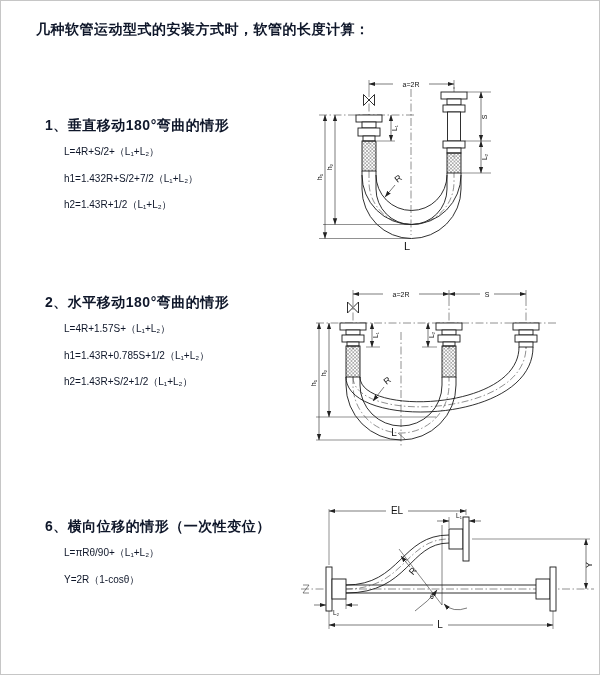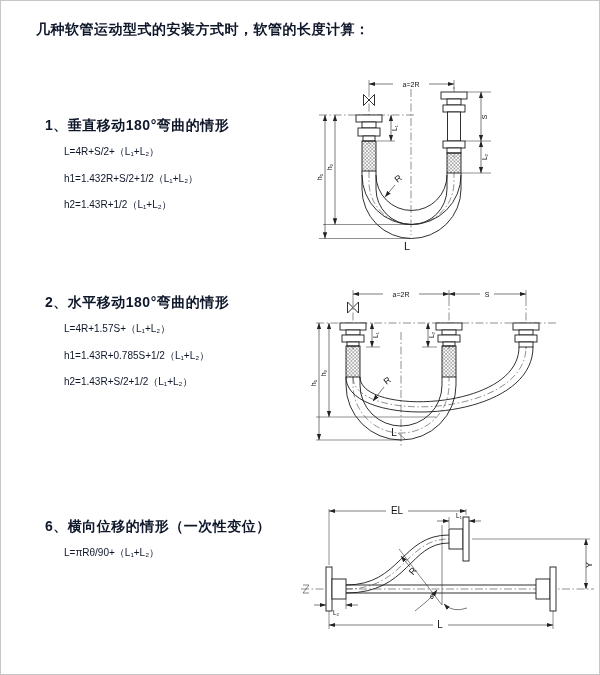--- a/index.html
+++ b/index.html
@@ -32,34 +32,35 @@
 </head>
 <body>
 
 <div class="page">
 
   <div class="title">几种软管运动型式的安装方式时，软管的长度计算：</div>
 
   <section class="sec s1">
     <div class="heading">1、垂直移动180°弯曲的情形</div>
     <div class="formula">L=4R+S/2+（L₁+L₂）</div>
-    <div class="formula">h1=1.432R+S/2+1/2（L₁+L₂）</div>
+    <div class="formula">h1=1.432R+S/2+7/2（L₁+L₂）</div>
     <div class="formula">h2=1.43R+1/2（L₁+L₂）</div>
   </section>
 
   <section class="sec s2">
     <div class="heading">2、水平移动180°弯曲的情形</div>
     <div class="formula">L=4R+1.57S+（L₁+L₂）</div>
     <div class="formula">h1=1.43R+0.785S+1/2（L₁+L₂）</div>
     <div class="formula">h2=1.43R+S/2+1/2（L₁+L₂）</div>
   </section>
 
   <section class="sec s3">
     <div class="heading">6、横向位移的情形（一次性变位）</div>
     <div class="formula">L=πRθ/90+（L₁+L₂）</div>
+    <div class="formula">Y=2R（1-cosθ）</div>
   </section>
 
   <svg class="dia d1" width="290" height="190" viewBox="0 0 290 190">
     <defs>
       <pattern id="br1" width="3.5" height="3.5" patternUnits="userSpaceOnUse">
         <path d="M0,3.5 L3.5,0 M0,0 L3.5,3.5" stroke="#444" stroke-width="0.4"></path>
       </pattern>
       <marker id="a1" markerWidth="7" markerHeight="6" refX="6.3" refY="3" orient="auto-start-reverse" markerUnits="userSpaceOnUse">
         <path d="M0,0.8 L6.5,3 L0,5.2 Z" fill="#222"></path>
       </marker>

